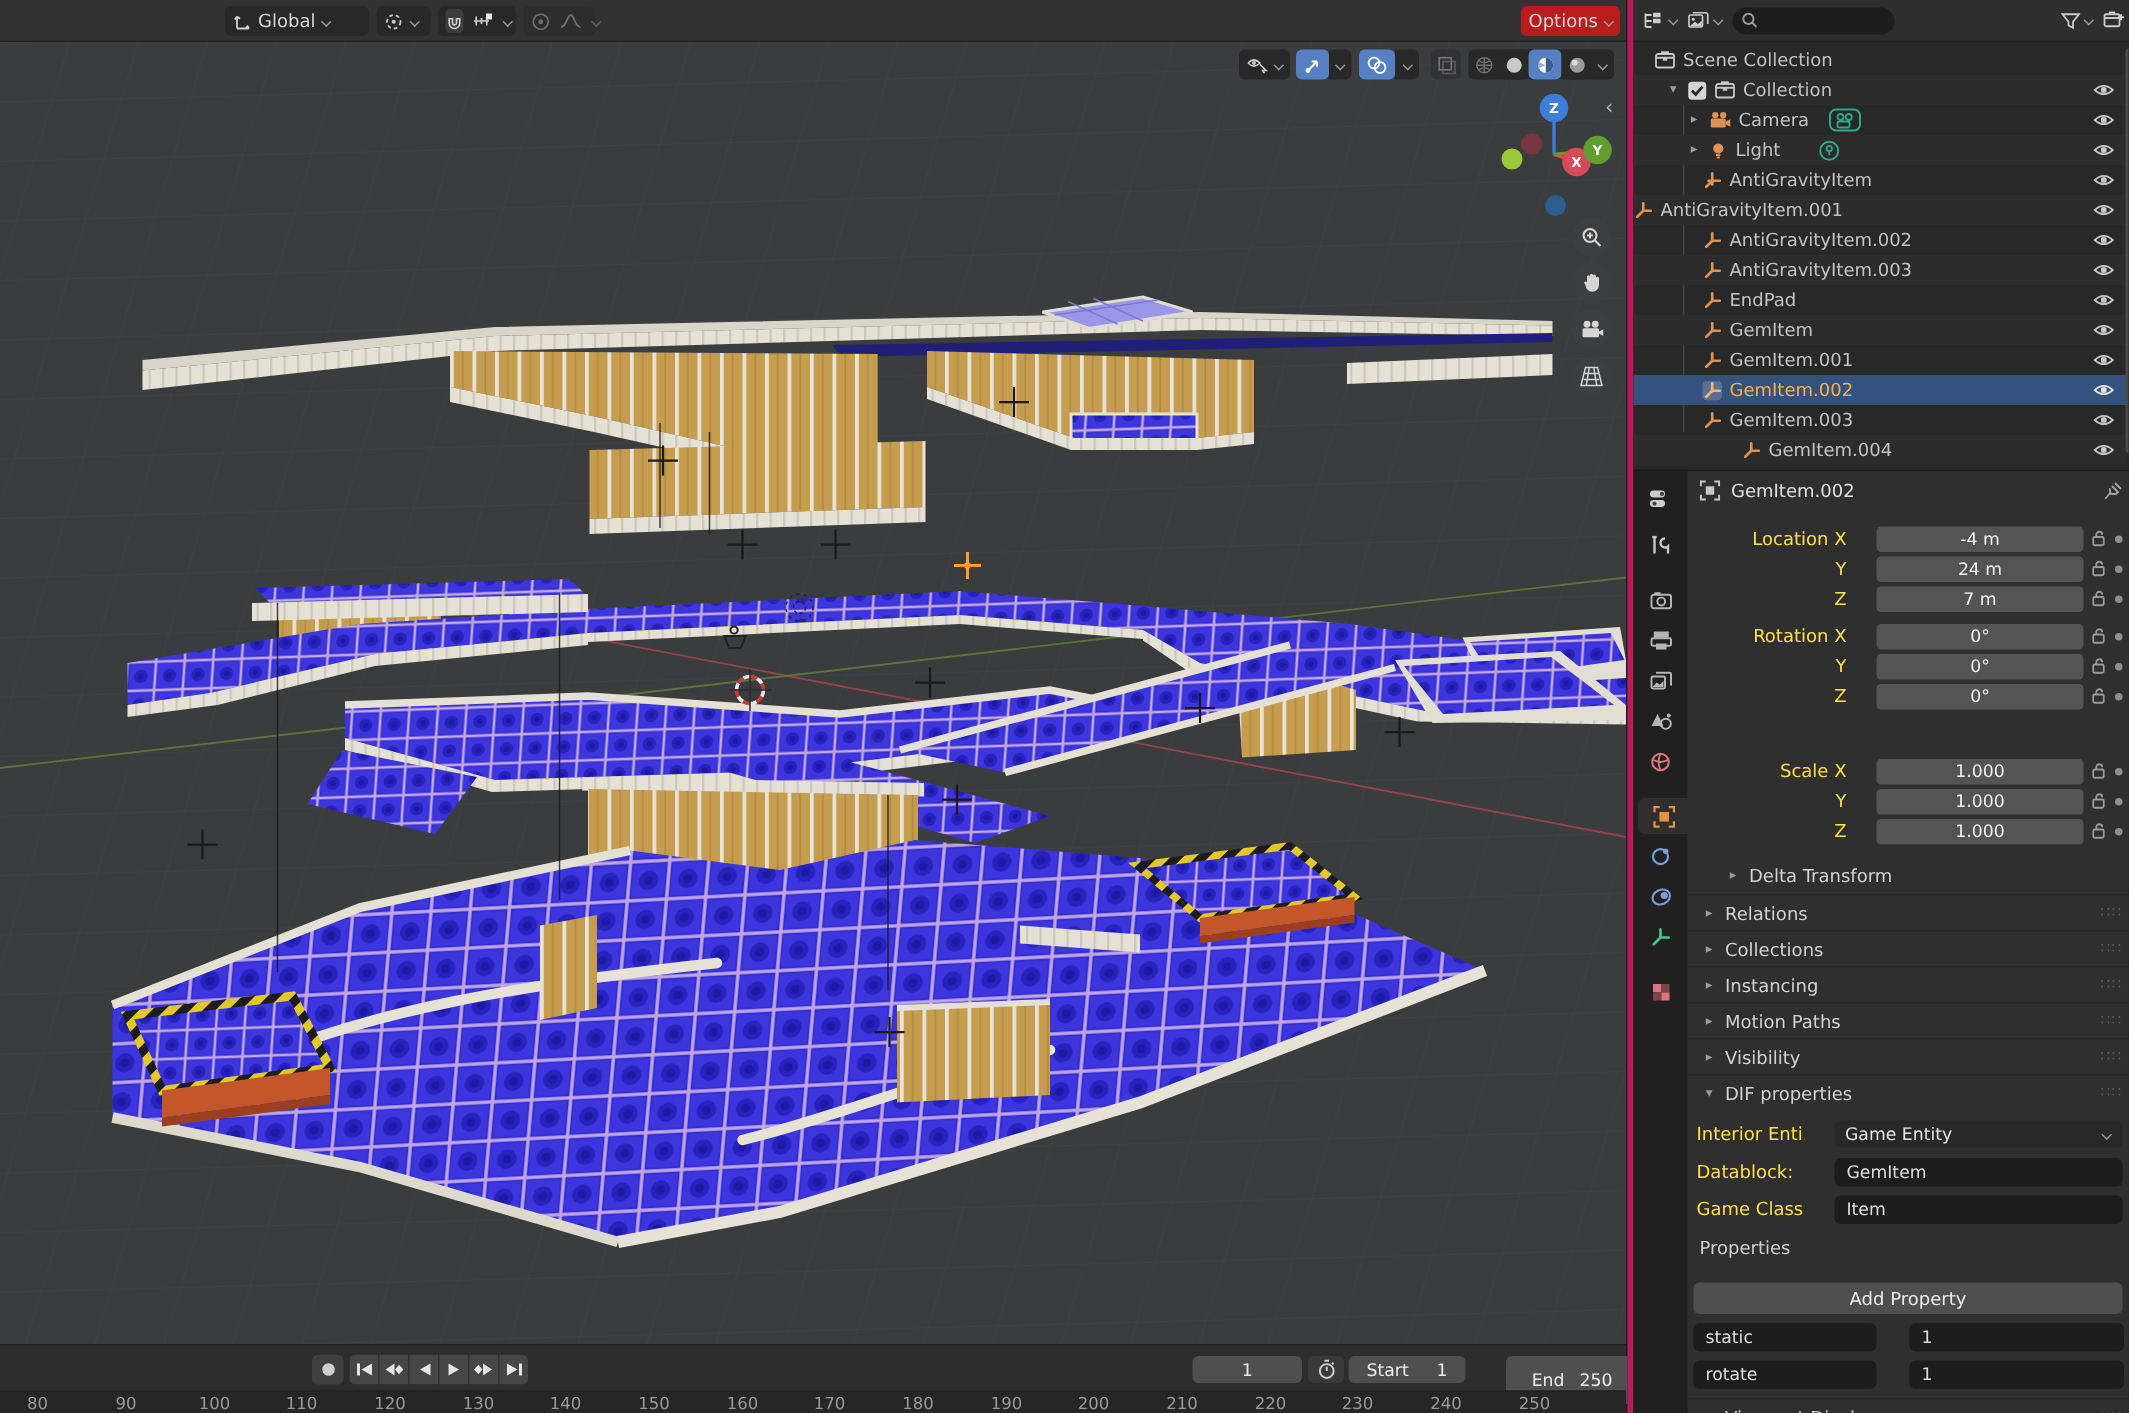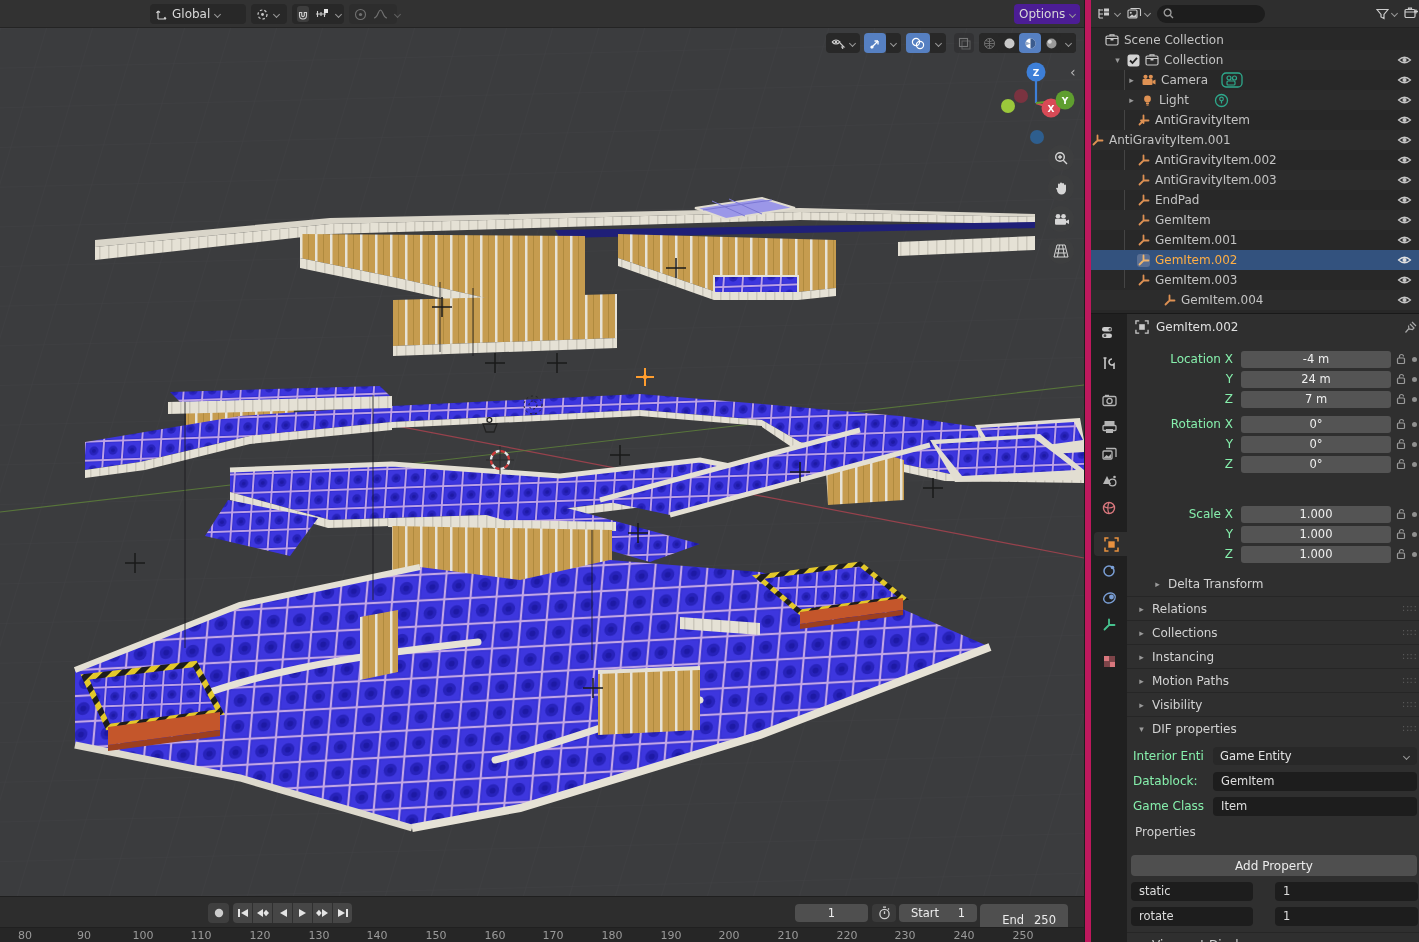--- a/index.html
+++ b/index.html
@@ -20,40 +20,40 @@
   .vbtn{position:absolute;left:1048px;width:26px;height:26px;border-radius:50%;background:rgba(62,62,64,.85);display:flex;align-items:center;justify-content:center}
   
   #timeline{left:0;top:896px;width:1084px;height:46px;background:#2d2d2d;border-top:1px solid #1f1f1f}
   .tl-field{position:absolute;top:7px;height:18px;background:#4f4f4f;border-radius:4px;display:flex;align-items:center;justify-content:center;color:#ececec;gap:10px;font-size:11.5px}
   #playgroup{position:absolute;left:233px;top:6px;height:20px;display:flex;gap:1px;background:#303030;border-radius:4px;overflow:hidden}
   #playgroup .pbtn{width:19px;height:20px;background:#464646;display:flex;align-items:center;justify-content:center}
   #rec-btn{position:absolute;left:208px;top:6px;width:21px;height:20px;background:#3f3f3f;border-radius:4px;display:flex;align-items:center;justify-content:center}
   #ruler{position:absolute;left:0;top:30px;width:1084px;height:16px;background:#262626;border-top:1px solid #202020}
   .tick{position:absolute;top:1px;transform:translateX(-50%);color:#9a9a9a;font-size:11px}
   
-  #right-col{left:1085px;top:0;width:334px;height:942px;background:#282828;border-left:6px solid #be185d}
+  #right-col{left:1085px;top:0;width:334px;height:942px;background:#282828;border-left:4px solid #be185d}
   
   #ol-header{position:absolute;left:0;top:0;width:334px;height:28px;background:#2e2e2e;border-bottom:1px solid #222;display:flex;align-items:center;padding:0 6px;gap:6px}
   #ol-search{height:18px;flex:0 0 108px;background:#1d1d1d;border-radius:9px;display:flex;align-items:center;padding:0 6px;gap:4px}
   #ol-search input{background:transparent;border:0;outline:0;width:80px;color:#ddd;font-size:11px;font-family:inherit}
   .ol-row{position:absolute;left:0;width:329px;height:20px;display:flex;align-items:center;gap:5px;color:#c3c3c3}
   .ol-row.alt{background:#2c2c2c}
   .ol-row.sel{background:#33527e;color:#ffaf45}
   .ol-row .eye{margin-left:auto;margin-right:8px;display:flex}
   .tri{font-size:9px;color:#9a9a9a;width:9px;text-align:center}
   #ol-scroll{position:absolute;right:1px;top:32px;width:5px;height:270px;border-radius:3px;background:#4a4a4a}
   
   #props{position:absolute;left:0;top:313px;width:334px;height:629px;background:#2f2f2f;border-top:1px solid #191919;display:flex}
   #rail{width:36px;background:#202020;flex:0 0 36px;display:flex;flex-direction:column;align-items:center;padding-top:5px}
   .railbtn{width:30px;height:24px;display:flex;align-items:center;justify-content:center;margin:1.5px 0;border-radius:4px 0 0 4px}
   .railbtn.active{background:#2f2f2f;width:34px;margin-left:4px}
   .gap8{height:9px}
   #pbody{flex:1;position:relative;font-size:12px}
   .prow{position:absolute;left:0;width:298px;height:20px;display:flex;align-items:center}
-  .plabel{width:106px;text-align:right;margin-right:8px;color:#86efac;white-space:nowrap;overflow:hidden}
+  .plabel{width:106px;text-align:right;margin-right:20px;color:#fde047;white-space:nowrap;overflow:hidden}
   .numfield{flex:1;height:17px;background:#545454;border-radius:3px;color:#f0f0f0;text-align:center;line-height:17px;font-size:11.5px}
   .lockdot{width:34px;display:flex;align-items:center;gap:5px;padding-left:5px}
   .dot{width:5px;height:5px;border-radius:50%;background:#8f8f8f}
   .ddown{flex:1;height:18px;background:#282828;border-radius:4px;color:#e4e4e4;display:flex;align-items:center;padding:0 7px;font-size:11.5px}
   .ddown .chev{margin-left:auto}
   .sect{position:absolute;left:0;width:298px;height:24px;display:flex;align-items:center;gap:6px;border-top:1px solid #262626;color:#d2d2d2;padding-left:10px}
   .grip{margin-left:auto;margin-right:8px;color:#5c5c5c;font-size:10px;letter-spacing:1px}
   .txtfield{height:19px;background:#1d1d1d;border-radius:4px;color:#dedede;display:flex;align-items:center;padding:0 8px;font-size:11.5px}
   #addprop{position:absolute;left:4px;top:541px;width:286px;height:21px;background:#4f4f4f;border-radius:4px;color:#ececec;display:flex;align-items:center;justify-content:center}
   .cprow{position:absolute;left:4px;width:330px;height:20px;display:flex;gap:22px;align-items:center}
@@ -103,21 +103,21 @@
           <circle cx="6.5" cy="6.5" r="1.6" fill="#bdbdbd"></circle>
         </svg>
     </span>
     <span class="icn">
       <svg width="15" height="12" viewBox="0 0 15 12">
           <path d="M1 10 C5 10 5 2 7.5 2 C10 2 10 10 14 10" fill="none" stroke="#bdbdbd" stroke-width="1.2"></path>
         </svg>
     </span>
     <span class="chev"></span>
   </div>
-  <div class="pill" style="left:1014px;width:66px;background:#4c1d95;justify-content:center">
+  <div class="pill" style="left:1014px;width:66px;background:#b91c1c;justify-content:center">
     <span>Options</span>
     <span class="chev"></span>
   </div>
 </div>
 
 <div class="abs" id="vp-canvas">
   <svg width="1084" height="868" viewBox="0 0 1084 868">
     <defs>
       <pattern id="grid" width="46" height="40" patternUnits="userSpaceOnUse" patternTransform="skewX(-18) rotate(-1.5)">
         <path d="M46 0 H0 V40" fill="none" stroke="#454649" stroke-width="1"></path>
@@ -435,21 +435,21 @@
   <div class="abs icn" style="left:872px;top:7px;width:24px;height:18px;background:#3a3a3a;border-radius:4px">
     <svg width="13" height="14" viewBox="0 0 13 14">
         <circle cx="6.5" cy="8" r="4.6" fill="none" stroke="#d0d0d0" stroke-width="1.3"></circle>
         <path d="M6.5 8 L6.5 5.2 M5 1.2 H8 M10 3.5 L11 2.5" stroke="#d0d0d0" stroke-width="1.3" fill="none"></path>
       </svg>
   </div>
   <div class="tl-field" style="left:899px;width:78px;justify-content:space-between;padding:0 12px">
     <span>Start</span>
     <span>1</span>
   </div>
-  <div class="tl-field" style="left:980px;width:88px;justify-content:flex-end;padding:16px 12px">
+  <div class="tl-field" style="left:1004px;width:88px;justify-content:center;padding:16px 12px">
     <span>End</span>
     <span>250</span>
   </div>
   <div id="ruler">
     <span class="tick" style="left:25px">80</span>
     <span class="tick" style="left:84px">90</span>
     <span class="tick" style="left:143px">100</span>
     <span class="tick" style="left:201px">110</span>
     <span class="tick" style="left:260px">120</span>
     <span class="tick" style="left:319px">130</span>

